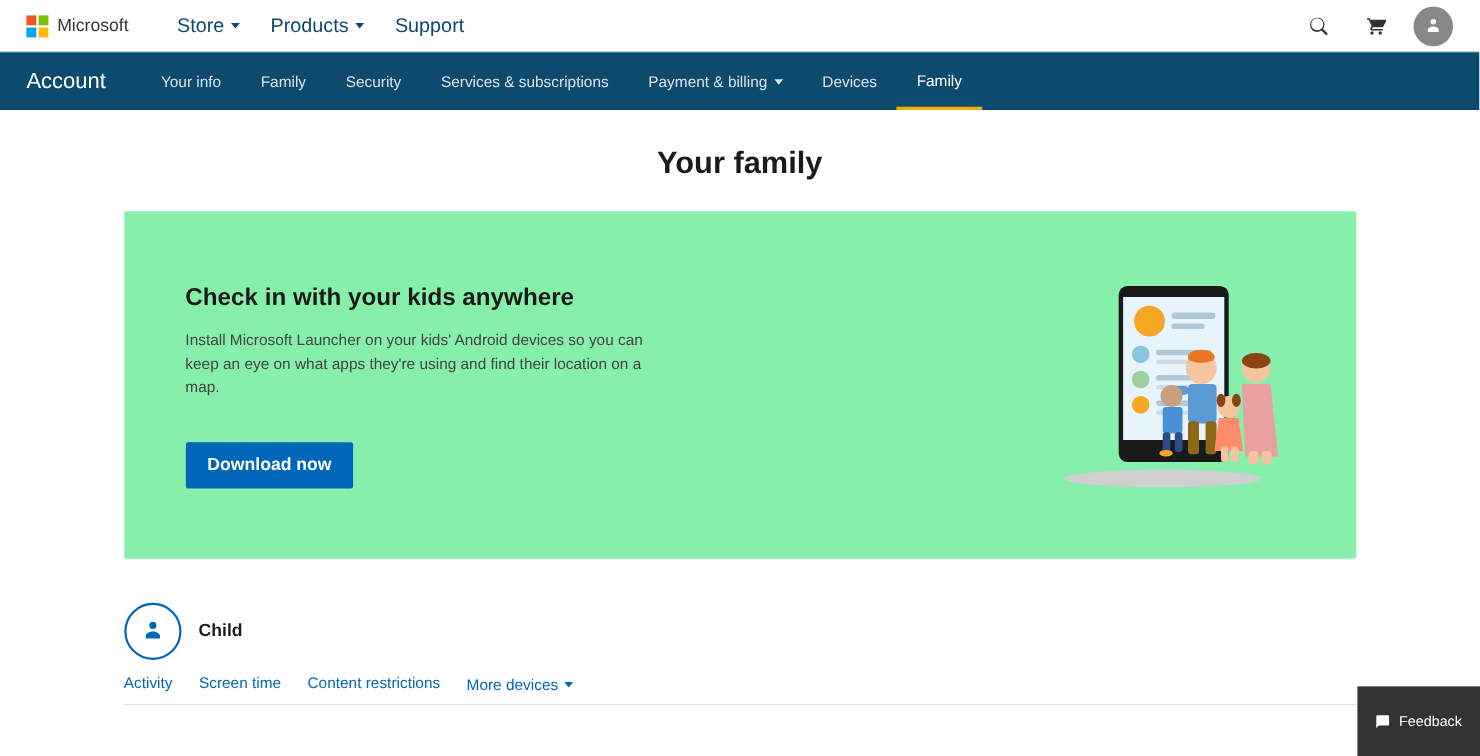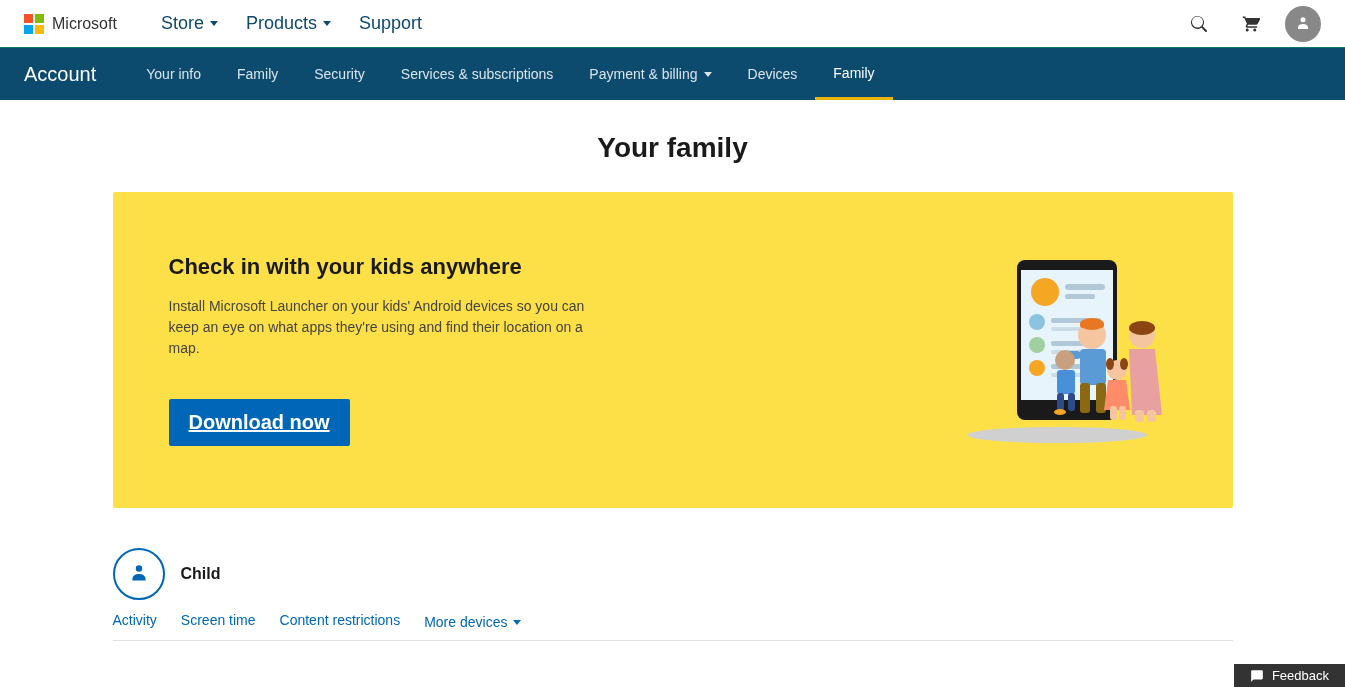--- a/index.html
+++ b/index.html
@@ -130,21 +130,21 @@
     .page-title {
       font-size: 28px;
       font-weight: 600;
       color: #1a1a1a;
       margin-bottom: 28px;
       text-align: center;
     }
 
     
     .banner-card {
-      background: #fde047;
+      background: #86efac;
       border-radius: 2px;
       display: flex;
       align-items: center;
       justify-content: space-between;
       padding: 48px 56px;
       margin-bottom: 40px;
       min-height: 280px;
       overflow: hidden;
       position: relative;
     }
@@ -160,25 +160,24 @@
       color: #444;
       line-height: 1.5;
       margin-bottom: 40px;
       max-width: 420px;
     }
     .download-btn {
       background: #0067b8;
       color: #fff;
       border: none;
       padding: 12px 20px;
-      font-size: 20px;
+      font-size: 16px;
       font-weight: 600;
       cursor: pointer;
       border-radius: 2px;
-      text-decoration: underline;
     }
 
     
     .banner-illustration {
       width: 280px;
       height: 220px;
       flex-shrink: 0;
       position: relative;
     }
 
@@ -248,21 +247,21 @@
     }
 
     
     .feedback-btn {
       position: fixed;
       bottom: 0;
       right: 0;
       background: #333;
       color: #fff;
       border: none;
-      padding: 4px 16px;
+      padding: 24px 16px;
       font-size: 13px;
       cursor: pointer;
       display: flex;
       align-items: center;
       gap: 8px;
       margin-left: 32px;
     }
 
     .chevron-down {
       display: inline-block;

